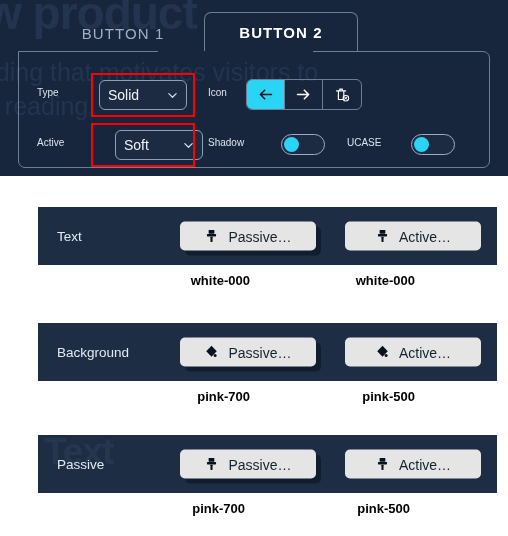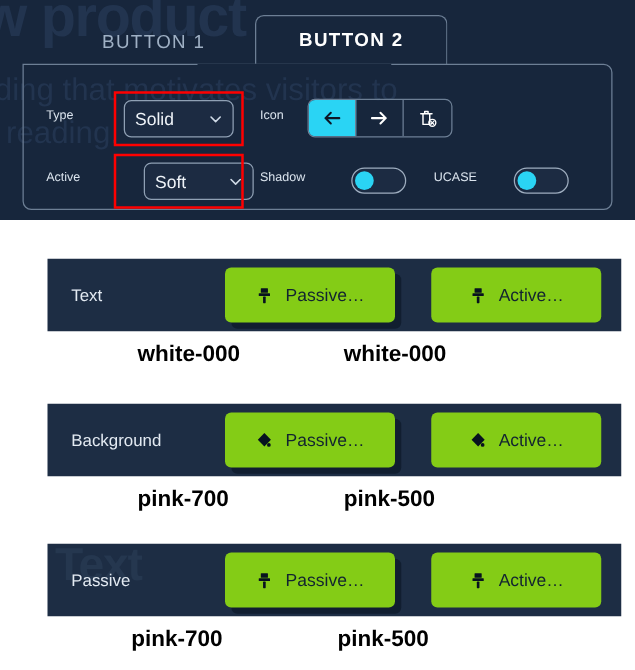--- a/index.html
+++ b/index.html
@@ -164,38 +164,38 @@
     left: 19px; top: 50%;
     transform: translateY(-50%);
     color: #e3eaf2;
     font-size: 13.5px;
   }
 
   .prevbtn {
     position: absolute;
     top: 50%;
     transform: translateY(-50%);
-    width: 136px; height: 44px;
-    background: #84cc16;
+    width: 136px; height: 29px;
+    background: #e5e5e5;
     border-radius: 5px;
     display: flex; align-items: center; justify-content: center;
     gap: 9px;
     color: #122331;
     font-size: 14px;
   }
   .prevbtn.passive { left: 142px; box-shadow: 5px 5px 0 rgba(8,18,32,0.55); }
   .prevbtn.active  { left: 307px; }
   .prevbtn svg { fill: #07121f; }
 
   .swatch-name {
     position: absolute;
     color: #000000;
-    font-size: 18px;
+    font-size: 13px;
     font-weight: bold;
-    text-align: left;
+    text-align: right;
     width: 140px;
   }
 </style>
 </head>
 <body>
 
 <div id="root">
 
   <div class="config-panel">
 

